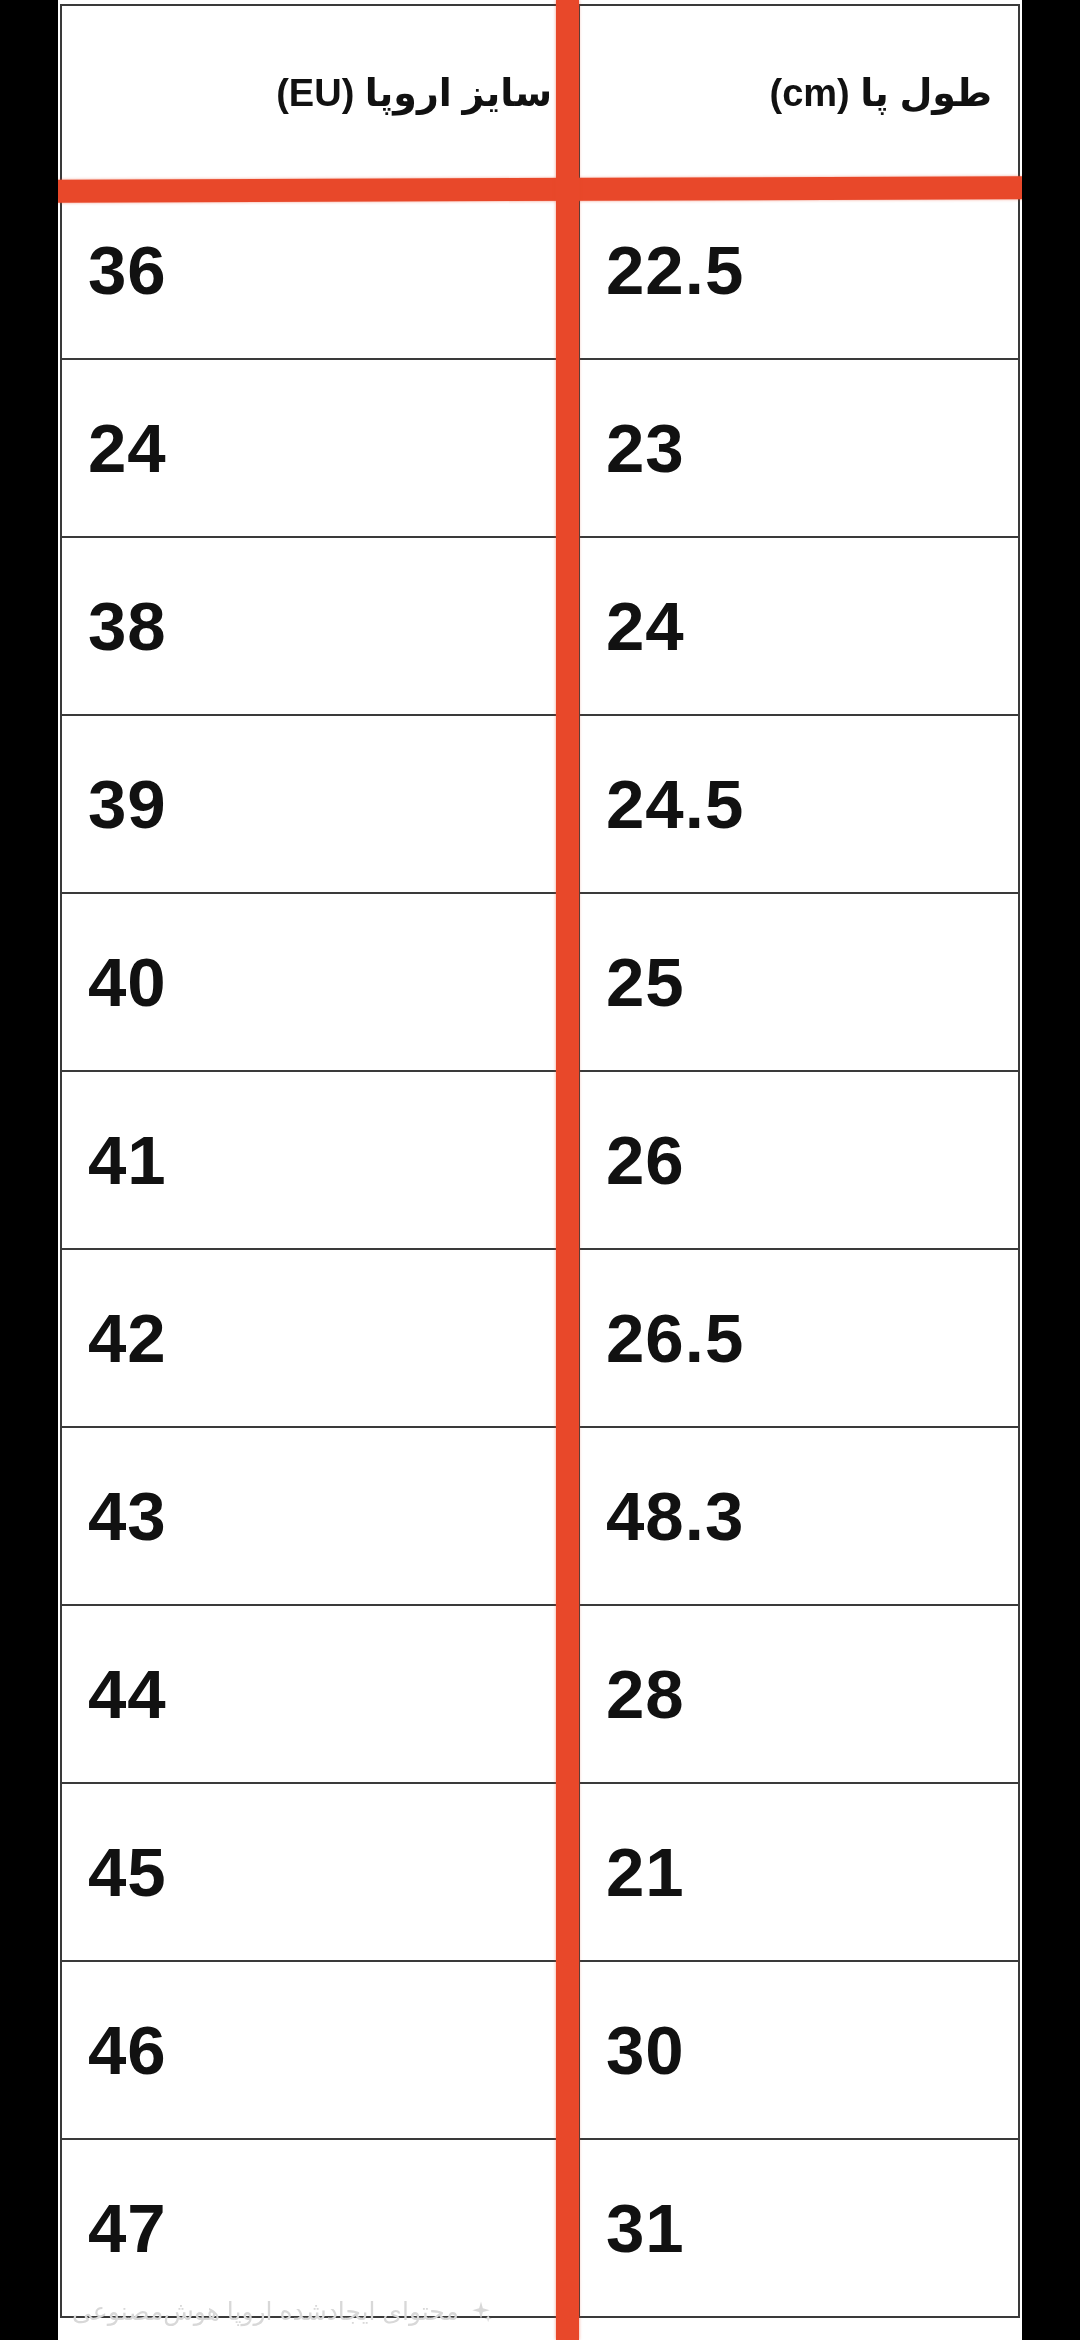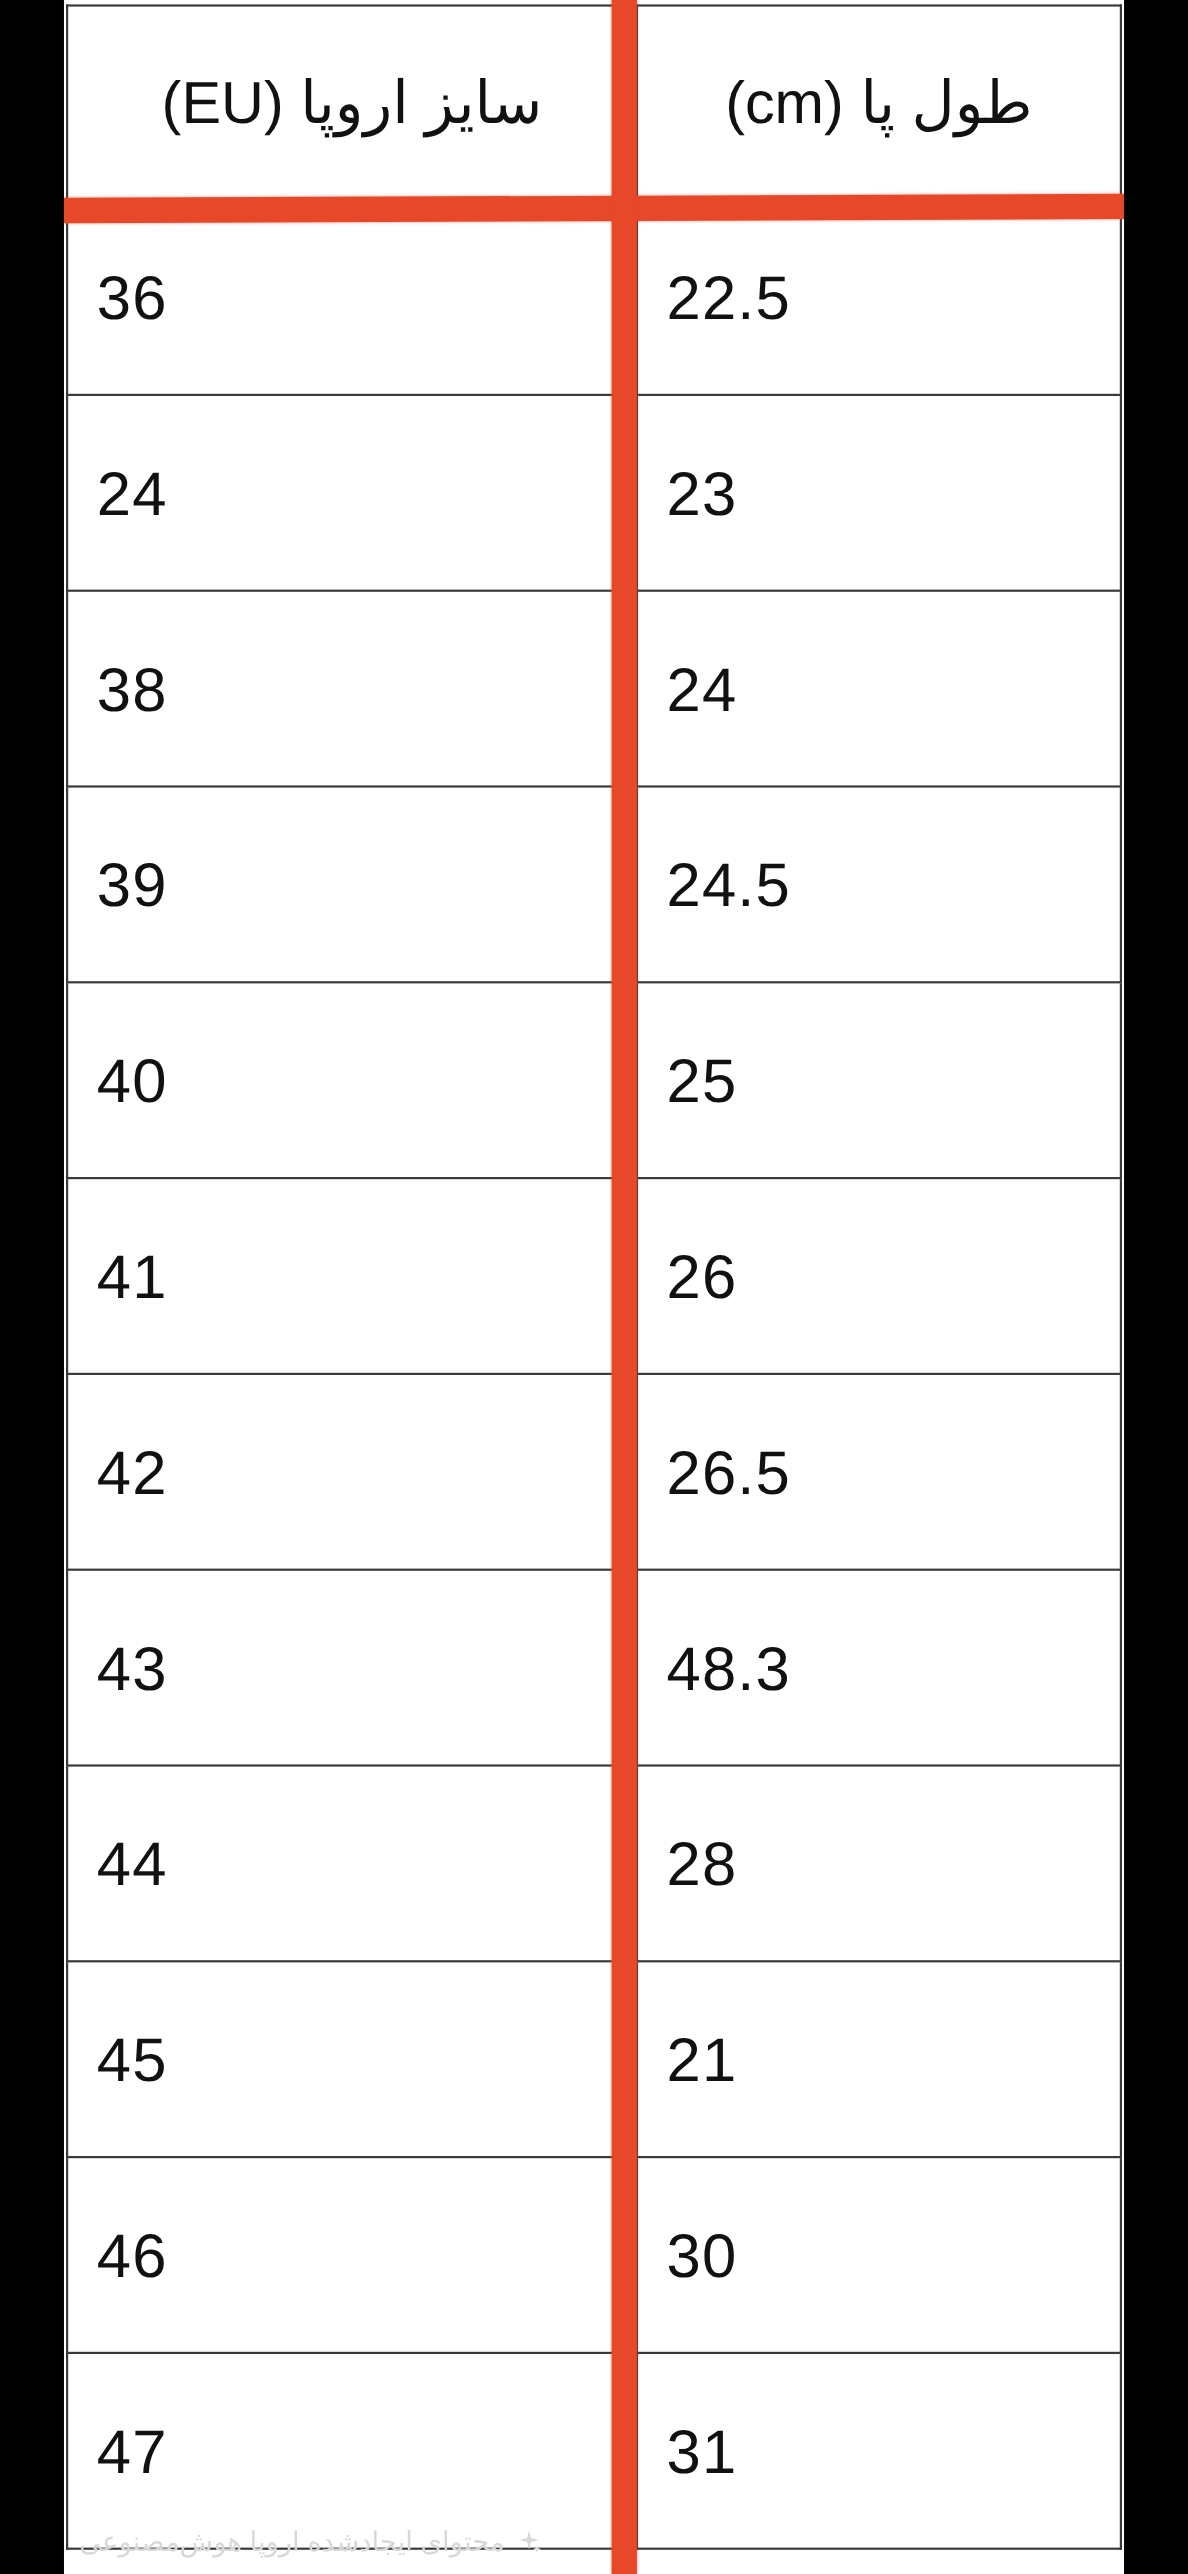--- a/index.html
+++ b/index.html
@@ -63,29 +63,28 @@
     border: 2px solid #3a3a3a;
     padding: 0 26px;
     height: 176px;
     vertical-align: middle;
     background: #ffffff;
     color: #111111;
     text-align: right;
     white-space: nowrap;
   }
   #size-table th {
-    font-size: 54px;
-    font-weight: normal;
+    font-size: 38px;
+    font-weight: bold;
     letter-spacing: 0px;
     height: 174px;
-    text-align: center;
   }
   #size-table td {
-    font-size: 56px;
-    font-weight: normal;
+    font-size: 69px;
+    font-weight: bold;
     letter-spacing: 1px;
   }
   
   #size-table td.num {
     direction: ltr;
     text-align: left;
   }
 
   
   .marker {

